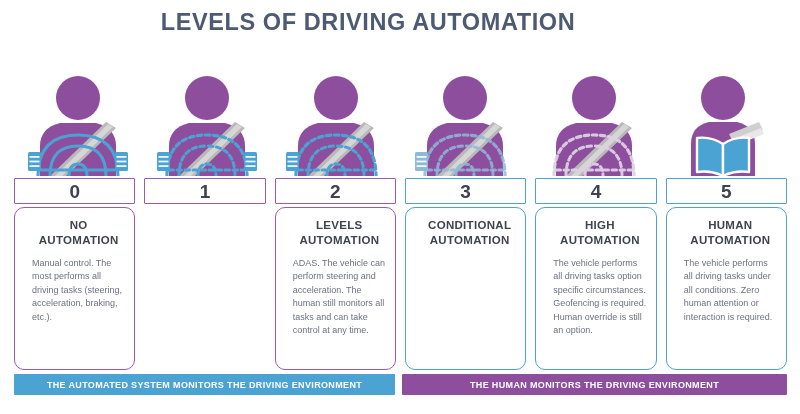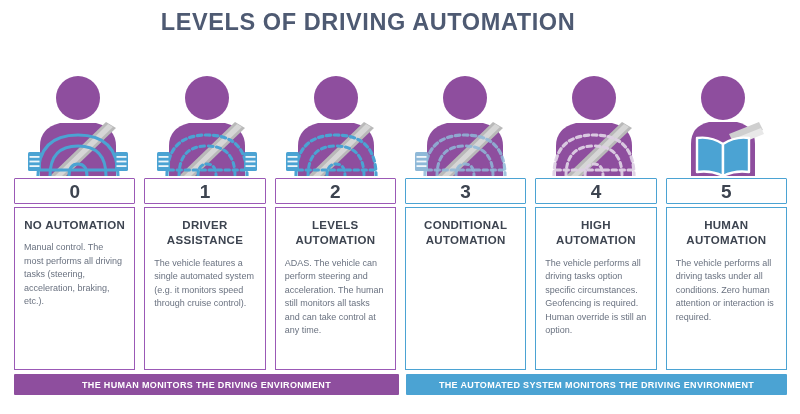--- a/index.html
+++ b/index.html
@@ -80,24 +80,24 @@
   .card-num {
     font-size: 19px;
     font-weight: bold;
     color: #3d4450;
     line-height: 1;
   }
   .card-body-box {
     margin-top: 3px;
     flex: 1 1 auto;
     border: 1.5px solid #9b59b6;
-    border-radius: 0;
+    border-radius: 10px;
     background: #ffffff;
     box-sizing: border-box;
-    padding: 10px 9px 8px 9px;
+    padding: 10px 9px 8px 17px;
     overflow: hidden;
   }
   .card.blue .card-num-box,
   .card.blue .card-body-box {
     border-color: #4ba3d3;
   }
   .card-heading {
     text-align: center;
     font-size: 11.5px;
     font-weight: bold;
@@ -258,24 +258,20 @@
       </div>
       <div class="card-body-box">
         <div class="card-heading">NO AUTOMATION</div>
         <div class="card-desc">Manual control. The most performs all driving tasks (steering, acceleration, braking, etc.).</div>
       </div>
     </div>
     <div class="card purple">
       <div class="card-num-box">
         <div class="card-num">1</div>
       </div>
-      <div class="card-body-box">
-        <div class="card-heading">DRIVER ASSISTANCE</div>
-        <div class="card-desc">The vehicle features a single automated system (e.g. it monitors speed through cruise control).</div>
-      </div>
     </div>
     <div class="card purple">
       <div class="card-num-box">
         <div class="card-num">2</div>
       </div>
       <div class="card-body-box">
         <div class="card-heading">LEVELS AUTOMATION</div>
         <div class="card-desc">ADAS. The vehicle can perform steering and acceleration. The human still monitors all tasks and can take control at any time.</div>
       </div>
     </div>
@@ -301,15 +297,15 @@
         <div class="card-num">5</div>
       </div>
       <div class="card-body-box">
         <div class="card-heading">HUMAN AUTOMATION</div>
         <div class="card-desc">The vehicle performs all driving tasks under all conditions. Zero human attention or interaction is required.</div>
       </div>
     </div>
   </div>
 
 <div id="banner-row">
+    <div class="banner system">THE AUTOMATED SYSTEM MONITORS THE DRIVING ENVIRONMENT</div>
     <div class="banner human">THE HUMAN MONITORS THE DRIVING ENVIRONMENT</div>
-    <div class="banner system">THE AUTOMATED SYSTEM MONITORS THE DRIVING ENVIRONMENT</div>
   </div>
 
 </body></html>

